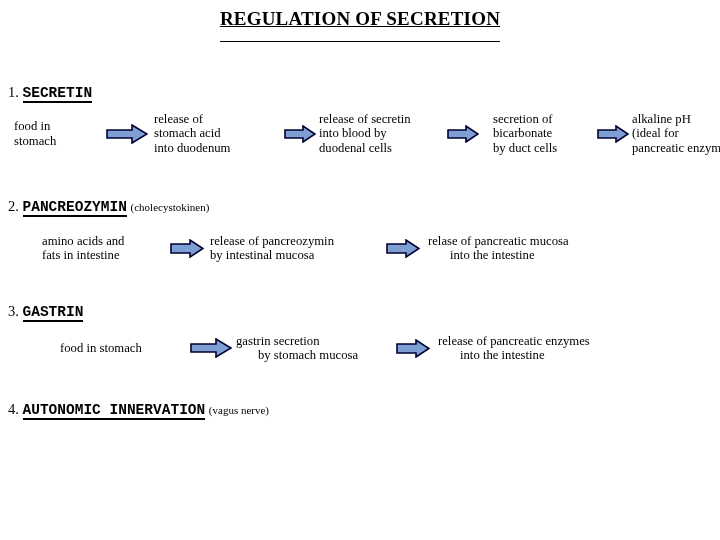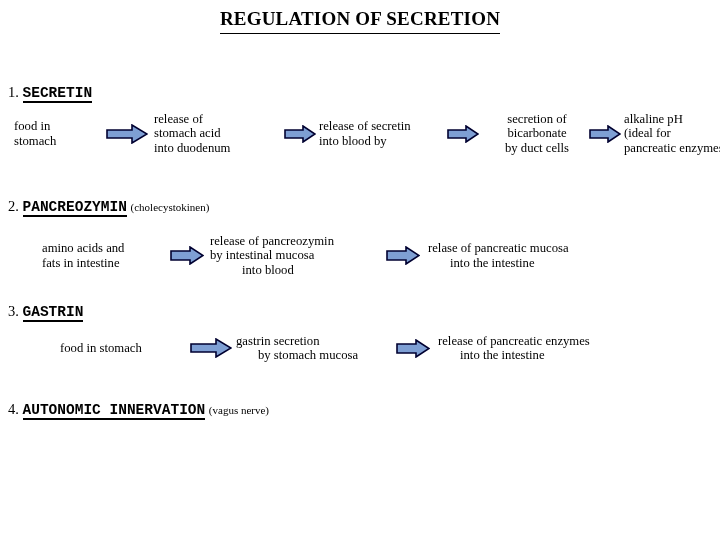--- a/index.html
+++ b/index.html
@@ -27,21 +27,22 @@
     top: 8px;
     left: 0;
     width: 720px;
     text-align: center;
     font-size: 19px;
     font-weight: bold;
     letter-spacing: 0.2px;
   }
   .title span {
     border-bottom: 1.5px solid #000;
-    padding-bottom: 4px;
+    padding-bottom: 12px;
+    text-decoration: underline;
   }
 
   
   .heading {
     position: absolute;
     font-size: 14.5px;
     white-space: nowrap;
   }
   .heading .num { font-weight: normal; }
   .heading .key {
@@ -108,27 +109,28 @@
       <span class="ln">into duodenum</span>
     </div>
     <span class="arrow">
       <svg width="32" height="18" viewBox="0 0 32 18">
         <path d="M1,5 L19,5 L19,1 L31,9 L19,17 L19,13 L1,13 Z" fill="#7E9FD4" stroke="#000030" stroke-width="1.6" stroke-linejoin="miter"></path>
       </svg>
     </span>
     <div class="block" style="width:128px; margin-left:3px;">
       <span class="ln">release of secretin</span>
       <span class="ln">into blood by</span>
+      <span class="ln">duodenal cells</span>
     </div>
     <span class="arrow">
       <svg width="32" height="18" viewBox="0 0 32 18">
         <path d="M1,5 L19,5 L19,1 L31,9 L19,17 L19,13 L1,13 Z" fill="#7E9FD4" stroke="#000030" stroke-width="1.6" stroke-linejoin="miter"></path>
       </svg>
     </span>
-    <div class="block" style="width:104px; margin-left:6px;text-align:center;">
+    <div class="block" style="width:104px; margin-left:14px;">
       <span class="ln">secretion of</span>
       <span class="ln">bicarbonate</span>
       <span class="ln">by duct cells</span>
     </div>
     <span class="arrow">
       <svg width="32" height="18" viewBox="0 0 32 18">
         <path d="M1,5 L19,5 L19,1 L31,9 L19,17 L19,13 L1,13 Z" fill="#7E9FD4" stroke="#000030" stroke-width="1.6" stroke-linejoin="miter"></path>
       </svg>
     </span>
     <div class="block" style="margin-left:3px;">
@@ -150,21 +152,20 @@
       <span class="ln">fats in intestine</span>
     </div>
     <span class="arrow">
       <svg width="34" height="19" viewBox="0 0 34 19">
         <path d="M1,5 L20,5 L20,1 L33,9.5 L20,18 L20,14 L1,14 Z" fill="#7E9FD4" stroke="#000030" stroke-width="1.6" stroke-linejoin="miter"></path>
       </svg>
     </span>
     <div class="block indent3" style="width:176px; margin-left:6px;">
       <span class="ln">release of pancreozymin</span>
       <span class="ln">by intestinal mucosa</span>
-      <span class="ln">into blood</span>
     </div>
     <span class="arrow">
       <svg width="34" height="19" viewBox="0 0 34 19">
         <path d="M1,5 L20,5 L20,1 L33,9.5 L20,18 L20,14 L1,14 Z" fill="#7E9FD4" stroke="#000030" stroke-width="1.6" stroke-linejoin="miter"></path>
       </svg>
     </span>
     <div class="block indent2b" style="margin-left:8px;">
       <span class="ln">relase of pancreatic mucosa</span>
       <span class="ln">into the intestine</span>
     </div>

